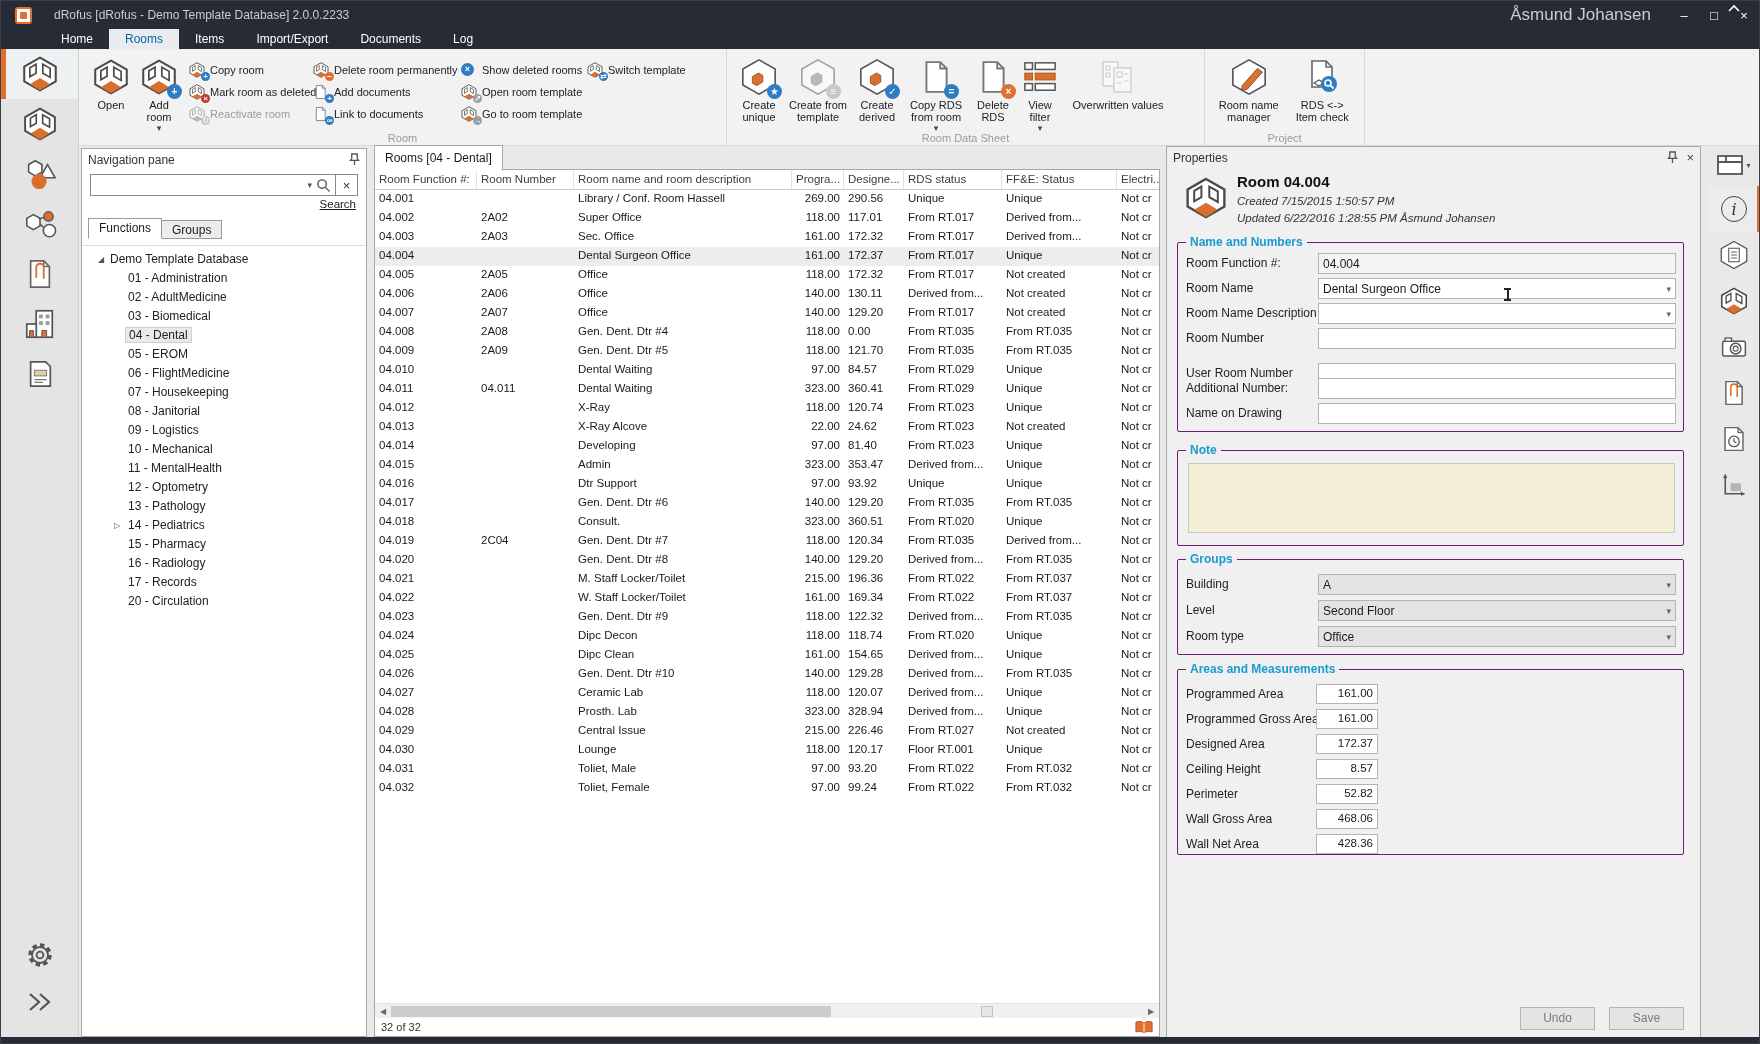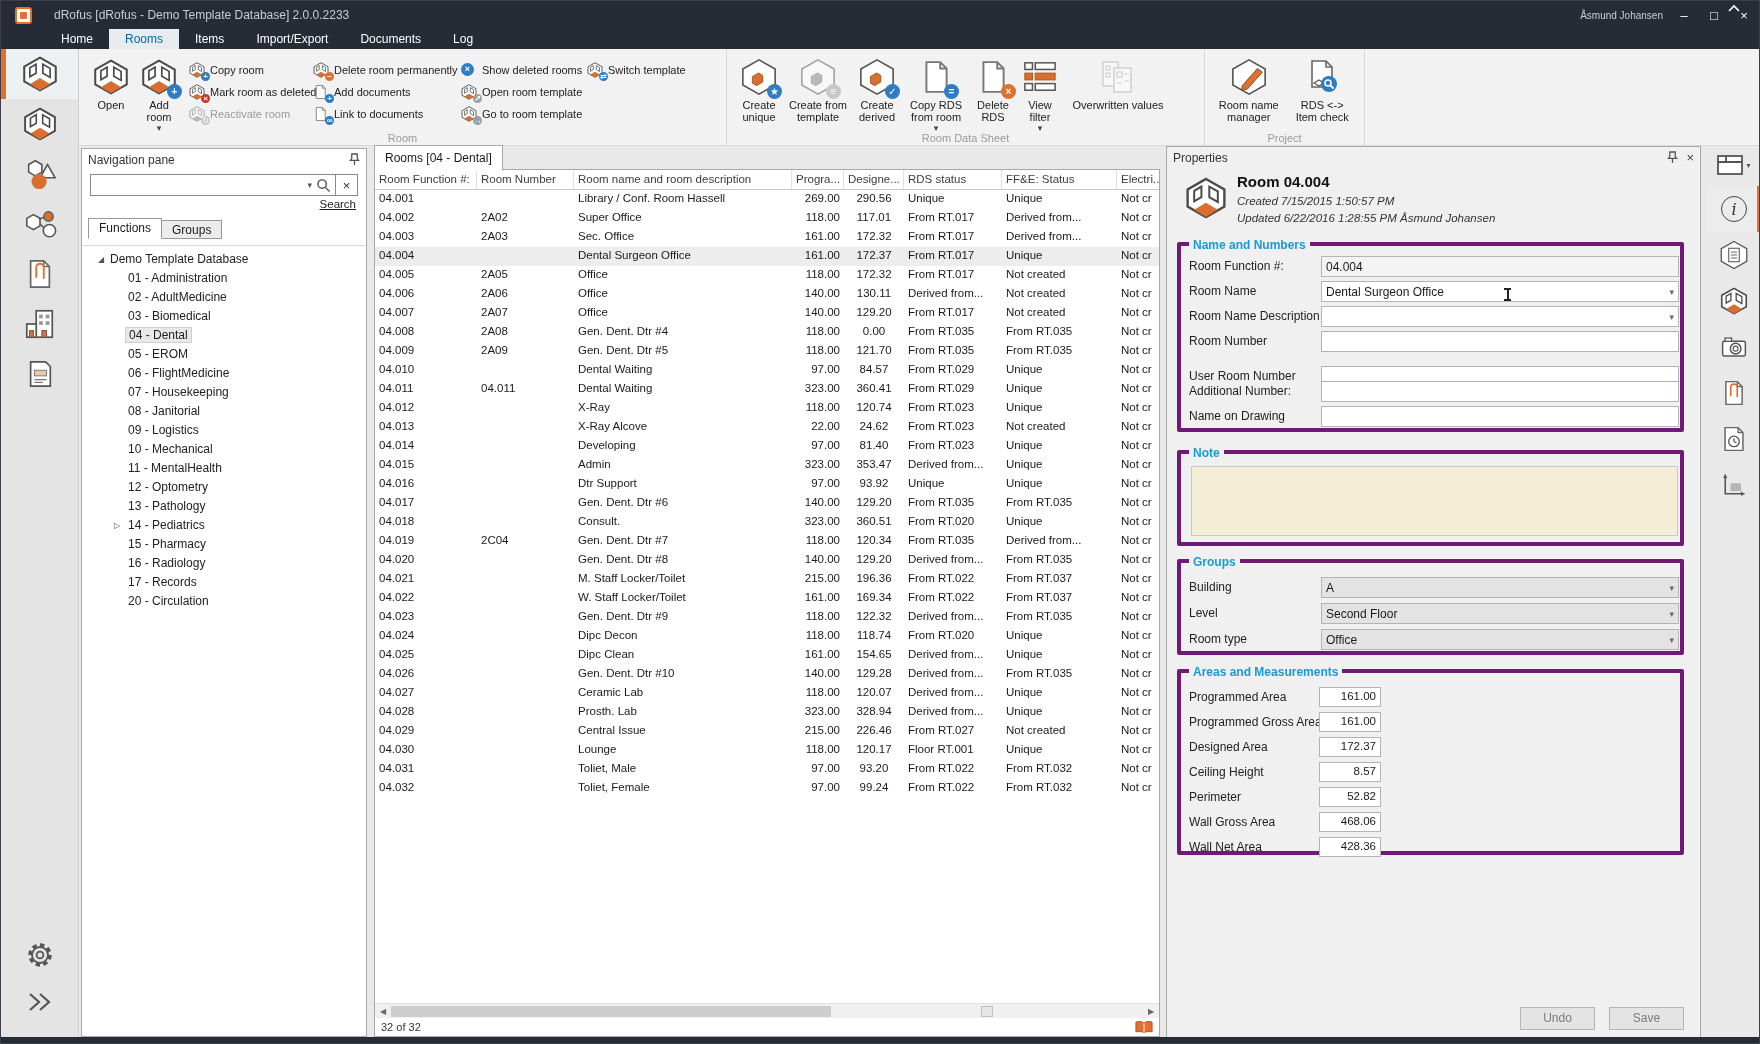--- a/index.html
+++ b/index.html
@@ -8,21 +8,21 @@
        font-family:"Liberation Sans","DejaVu Sans",sans-serif;font-size:12px;color:#1a1a1a;
        border:1px solid #3a3f4a;}
   
   .titlebar{position:absolute;left:0;top:0;width:100%;height:28px;background:#262b36;
             display:flex;align-items:center;color:#c9ccd1;}
   .applogo{width:17px;height:17px;margin-left:14px;border:2px solid #e1702f;border-radius:3px;
            background:#fff;position:relative;}
   .applogo:after{content:"";position:absolute;left:3px;top:3px;width:7px;height:7px;background:#e1702f;border-radius:1px;}
   .apptitle{margin-left:22px;font-size:12px;}
   .tb-right{margin-left:auto;display:flex;align-items:center;height:100%;}
-  .tb-user{margin-right:6px;font-size:10px;text-align:right;}
+  .tb-user{margin-right:18px;font-size:17px;text-align:right;}
   .winbtn{width:30px;height:100%;display:flex;align-items:center;justify-content:center;
           color:#fff;font-size:13px;cursor:default;}
   
   .tabbar{position:absolute;left:0;top:28px;width:100%;height:20px;background:#262b36;
           display:flex;align-items:stretch;padding-left:44px;}
   .mtab{display:flex;align-items:center;padding:0 16px;color:#fff;font-size:12px;}
   .mtab.active{background:#e8ecee;color:#0369a1;}
   .collapse-chev{position:absolute;right:18px;top:3px;}
   
   .ribbon{position:absolute;left:78px;top:48px;width:1682px;height:97px;background:#f2f2f2;
@@ -87,36 +87,36 @@
   .ttab{position:absolute;left:0;bottom:-1px;border:1px solid #a8a8a8;border-bottom:1px solid #fff;
         background:#fff;padding:5px 10px;font-size:12px;z-index:3;}
   .tbox{position:absolute;left:0;top:21px;width:786px;height:868px;background:#fff;
         border:1px solid #a8a8a8;overflow:hidden;}
   .thead{display:flex;height:20px;border-bottom:1px solid #c8c8c8;color:#3c3c3c;font-size:11.5px;}
   .th{padding:3px 4px 0 4px;border-right:1px solid #e0e0e0;overflow:hidden;white-space:nowrap;flex:none;}
   .tr{display:flex;height:19px;font-size:11.5px;}
   .tr.sel{background:#ededed;}
   .td{padding:2px 4px 0 4px;overflow:hidden;white-space:nowrap;flex:none;}
   .c0{width:102px;} .c1{width:97px;} .c2{width:218px;} .c3{width:52px;text-align:right;}
-  .c4{width:60px;text-align:center;} .c5{width:98px;} .c6{width:115px;} .c7{width:60px;}
+  .c4{width:60px;text-align:left;} .c5{width:98px;} .c6{width:115px;} .c7{width:60px;}
   .hscroll{position:absolute;left:0;bottom:18px;width:100%;height:15px;background:#f0f0f0;
            border-top:1px solid #e2e2e2;display:flex;align-items:center;}
   .harrow{width:16px;text-align:center;font-size:8px;color:#666;}
   .hthumb{height:11px;background:#cdcdcd;border-radius:1px;}
   .hsq{width:12px;height:11px;background:#e6e6e6;border:1px solid #c2c2c2;margin-left:150px;}
   .tfoot{position:absolute;left:0;bottom:0;width:100%;height:18px;background:#fff;
          display:flex;align-items:center;padding:0 6px;font-size:11px;color:#333;}
   .bookic{margin-left:auto;}
   
   .props{left:1087px;top:0;width:535px;height:893px;background:#f0f0f0;}
   .proproom{position:absolute;left:18px;top:30px;}
   .proptitle{position:absolute;left:70px;top:26px;font-size:15px;font-weight:bold;color:#111;}
   .propmeta1{position:absolute;left:70px;top:48px;font-style:italic;font-size:11.5px;color:#333;}
   .propmeta2{position:absolute;left:70px;top:65px;font-style:italic;font-size:11.5px;color:#333;}
-  .fieldset{position:absolute;left:10px;width:507px;border:4px solid #701a75;border-radius:2px;}
+  .fieldset{position:absolute;left:10px;width:507px;border:1px solid #701a75;border-radius:2px;}
   .legend{position:absolute;top:-8px;left:8px;background:#f0f0f0;padding:0 4px;
           color:#189ad3;font-weight:bold;font-size:12px;}
   .frow{position:absolute;left:0;width:100%;height:21px;}
   .flabel{position:absolute;left:8px;top:3px;font-size:12px;color:#222;white-space:nowrap;}
   .fctl{position:absolute;left:140px;top:0;width:358px;height:21px;border:1px solid #b4b4b4;
         background:#fff;font-size:12px;padding:2px 4px;display:flex;align-items:center;}
   .fctl.combo:after{content:"▾";margin-left:auto;font-size:9px;color:#666;}
   .fctl.greyed{background:#f4f4f4;}
   .gcombo{background:#e3e3e3;}
   .notearea{position:absolute;left:10px;top:12px;width:487px;height:70px;background:#f5eed6;

